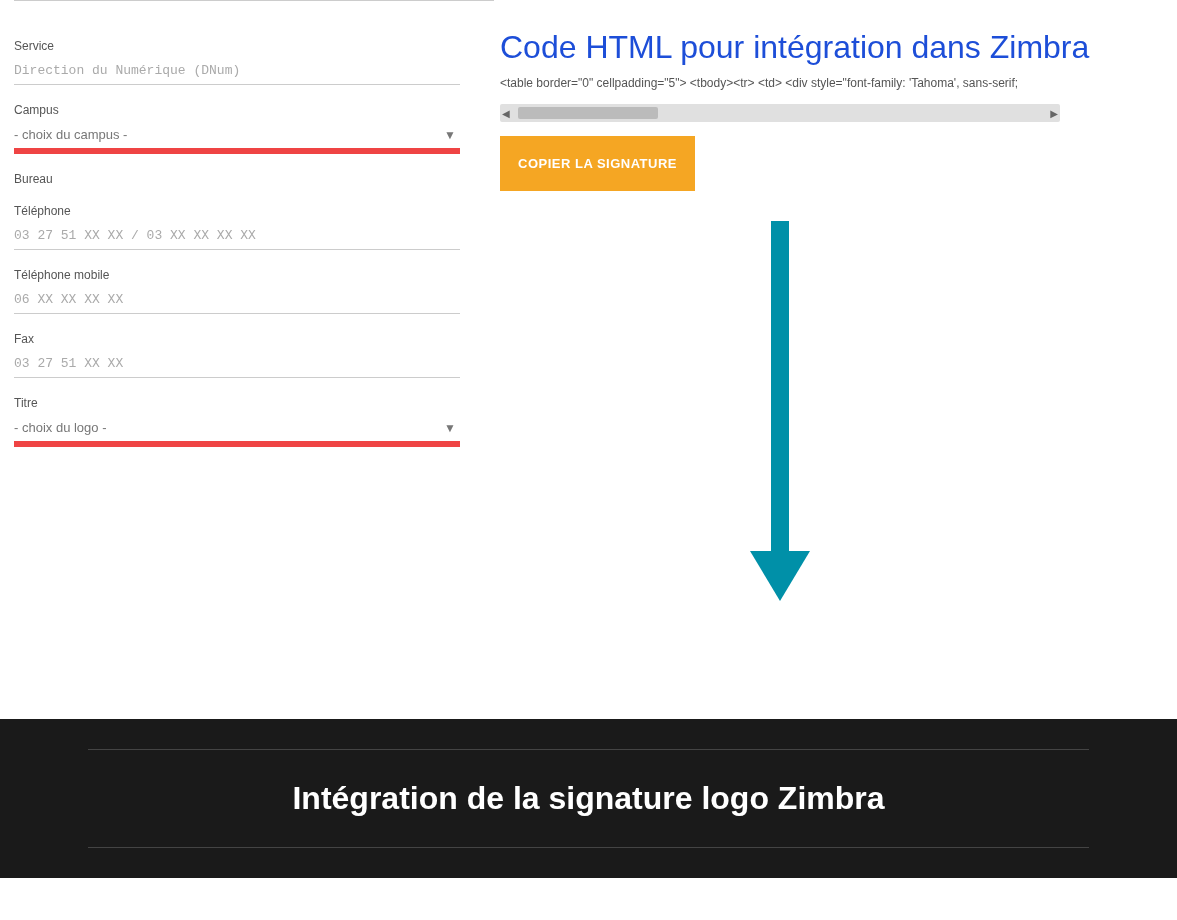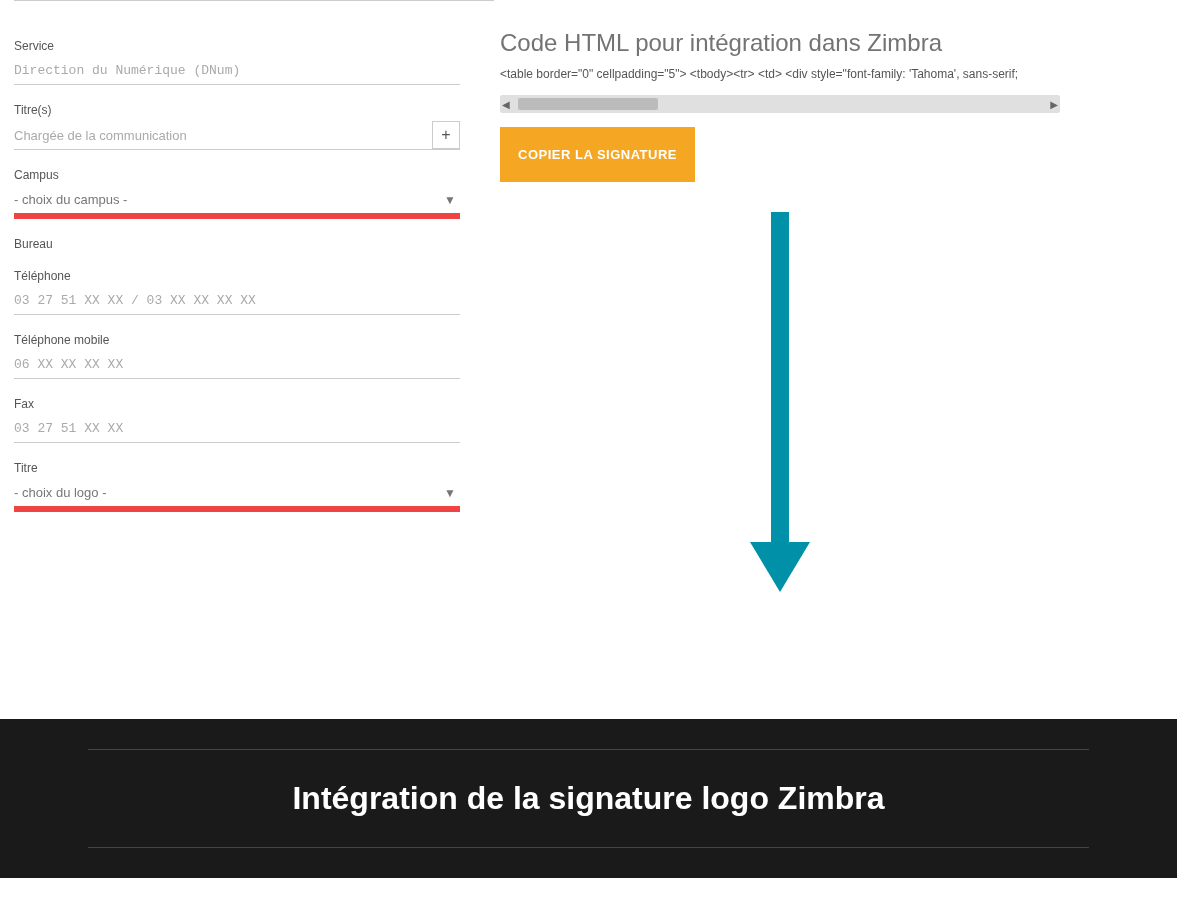--- a/index.html
+++ b/index.html
@@ -116,23 +116,23 @@
       font-size: 12px;
     }
 
     
     .right-panel {
       flex: 1;
       padding: 10px 30px 10px 20px;
     }
 
     .right-title {
-      font-size: 24px;
+      font-size: 32px;
       font-weight: 400;
-      color: #737373;
+      color: #1d4ed8;
       margin-bottom: 10px;
     }
 
     .html-code-text {
       font-size: 12px;
       color: #555;
       white-space: nowrap;
       overflow: hidden;
       text-overflow: ellipsis;
       margin-bottom: 14px;
@@ -264,27 +264,20 @@
 
 <div class="main-layout">
 
   <div class="left-panel">
 
     <div class="field-group">
       <div class="field-label">Service</div>
       <input class="field-input" type="text" placeholder="Direction du Numérique (DNum)" style="">
     </div>
 
-    <div class="field-group">
-      <div class="field-label">Titre(s)</div>
-      <div class="titre-row">
-        <input type="text" placeholder="Chargée de la communication" style="">
-        <button class="add-btn">+</button>
-      </div>
-    </div>
 
     <div class="field-group">
       <div class="field-label">Campus</div>
       <div class="select-wrapper">
         <select><option>- choix du campus -</option></select>
         <span class="chevron">▼</span>
       </div>
     </div>
 
     <div class="field-group">

